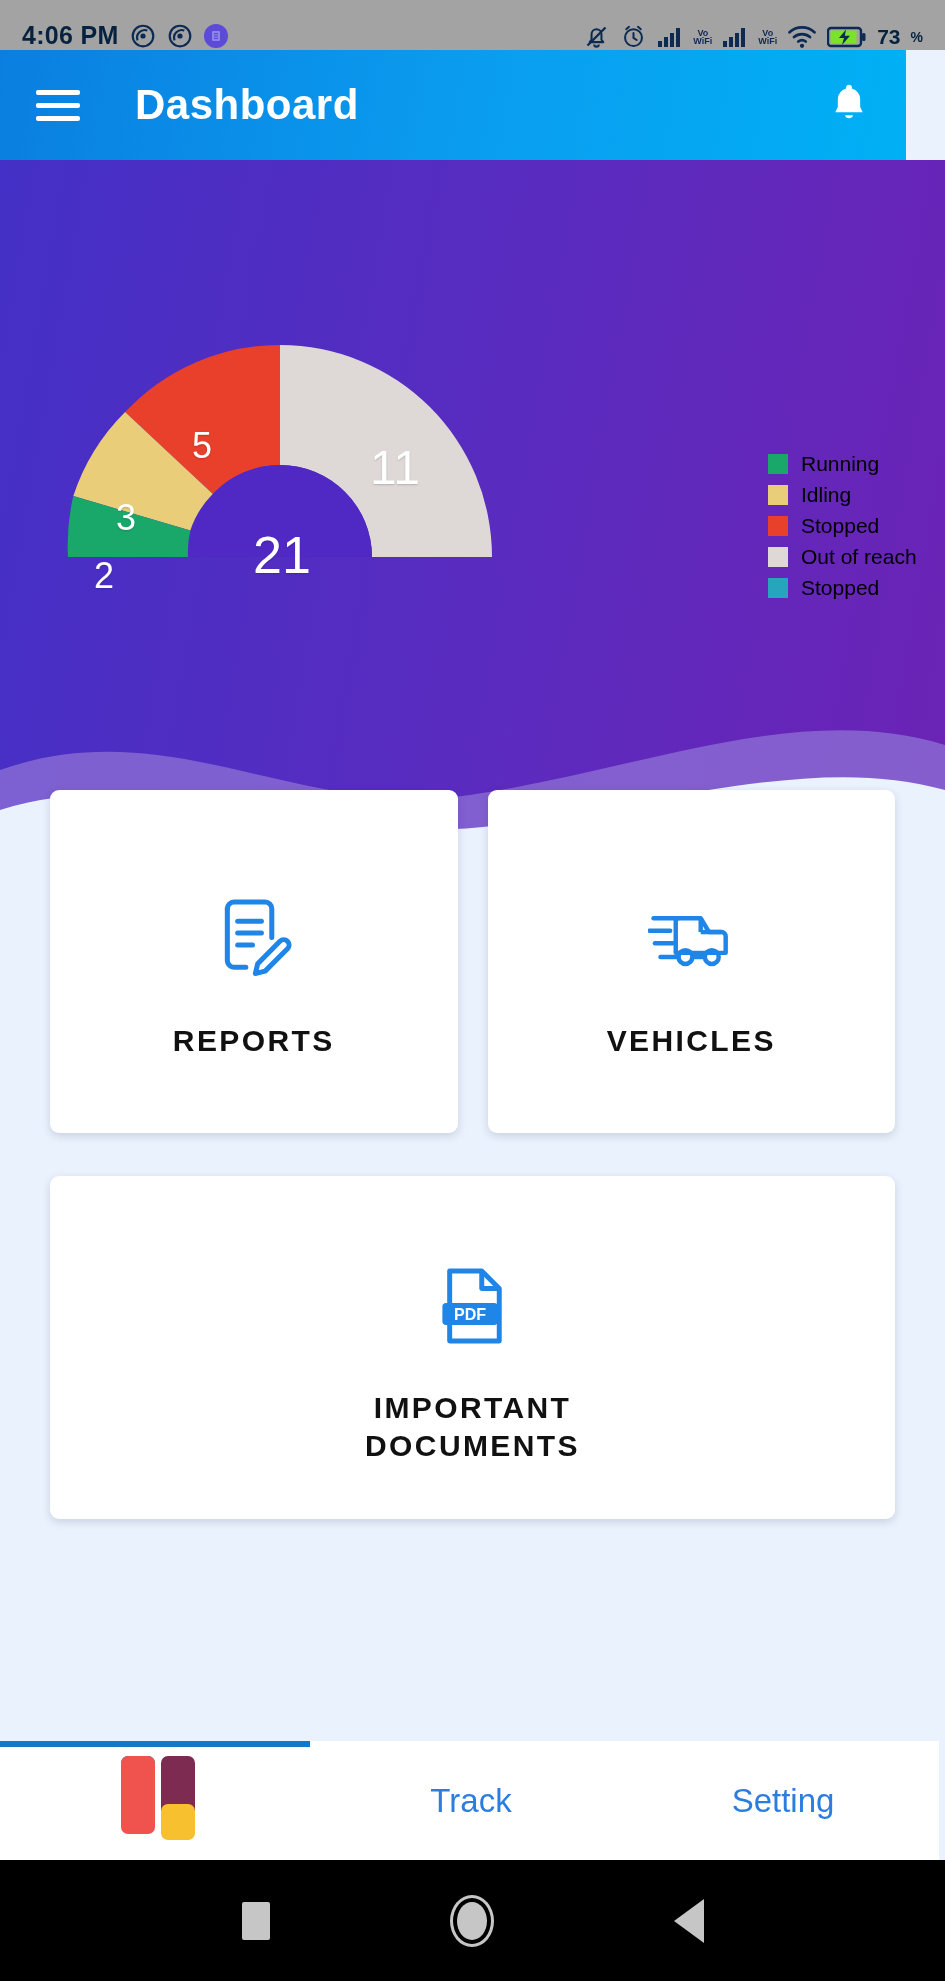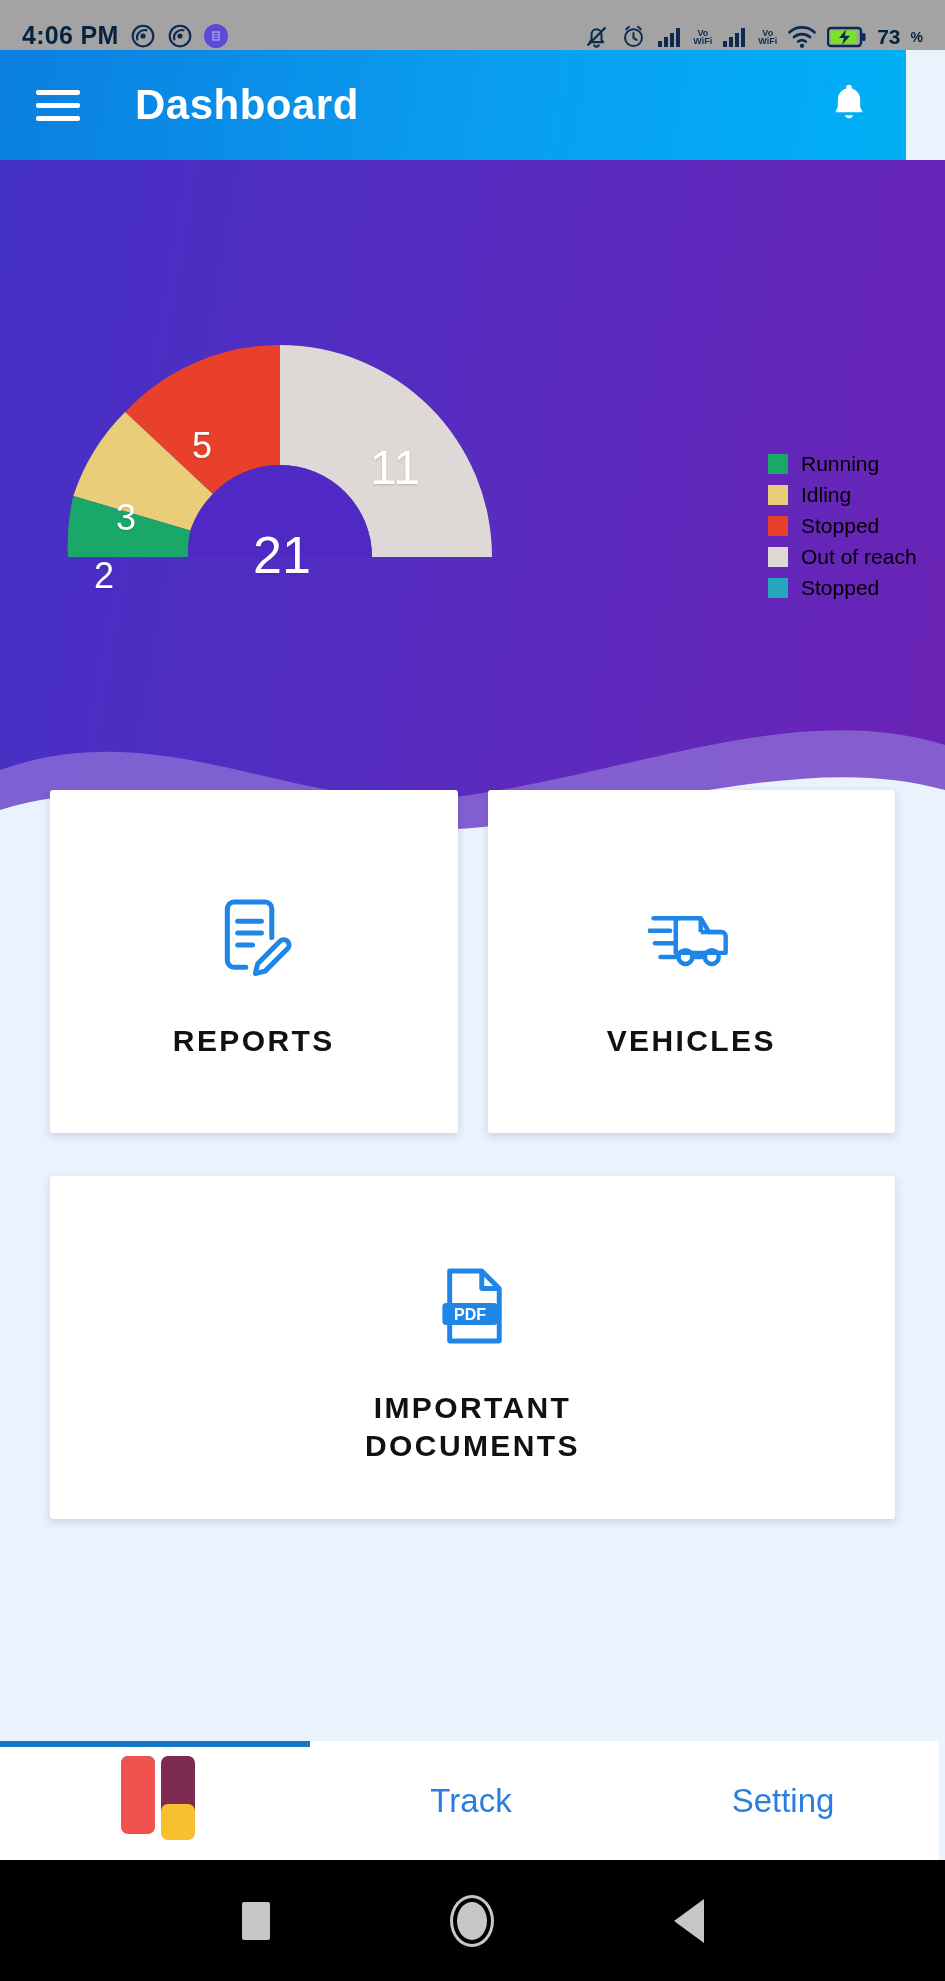--- a/index.html
+++ b/index.html
@@ -62,21 +62,21 @@
   
   .legend{ position:absolute; top:452px; left:768px; display:flex; flex-direction:column; gap:7px; }
   .legend-row{ display:flex; align-items:center; gap:13px; }
   .legend-swatch{ width:20px; height:20px; flex:0 0 20px; }
   .legend-label{ color:#000000; font-size:21px; white-space:nowrap; }
 
   
   .cards{ position:absolute; top:790px; left:0; width:945px; padding:0 50px; }
   .card-row{ display:flex; gap:30px; margin-bottom:43px; }
   .card{
-    flex:1; height:343px; background:#fff; border-radius:3px;
+    flex:1; height:343px; background:#fff; border-radius:9px;
     box-shadow:0 3px 9px rgba(40,40,90,.17);
     display:flex; flex-direction:column; align-items:center; justify-content:center;
     cursor:pointer;
   }
   .card-icon{ height:150px; display:flex; align-items:center; justify-content:center; }
   .card-label{
     margin-top:8px; font-size:30px; font-weight:600; color:#111;
     letter-spacing:2.4px; text-align:center; line-height:1.25;
   }
 

